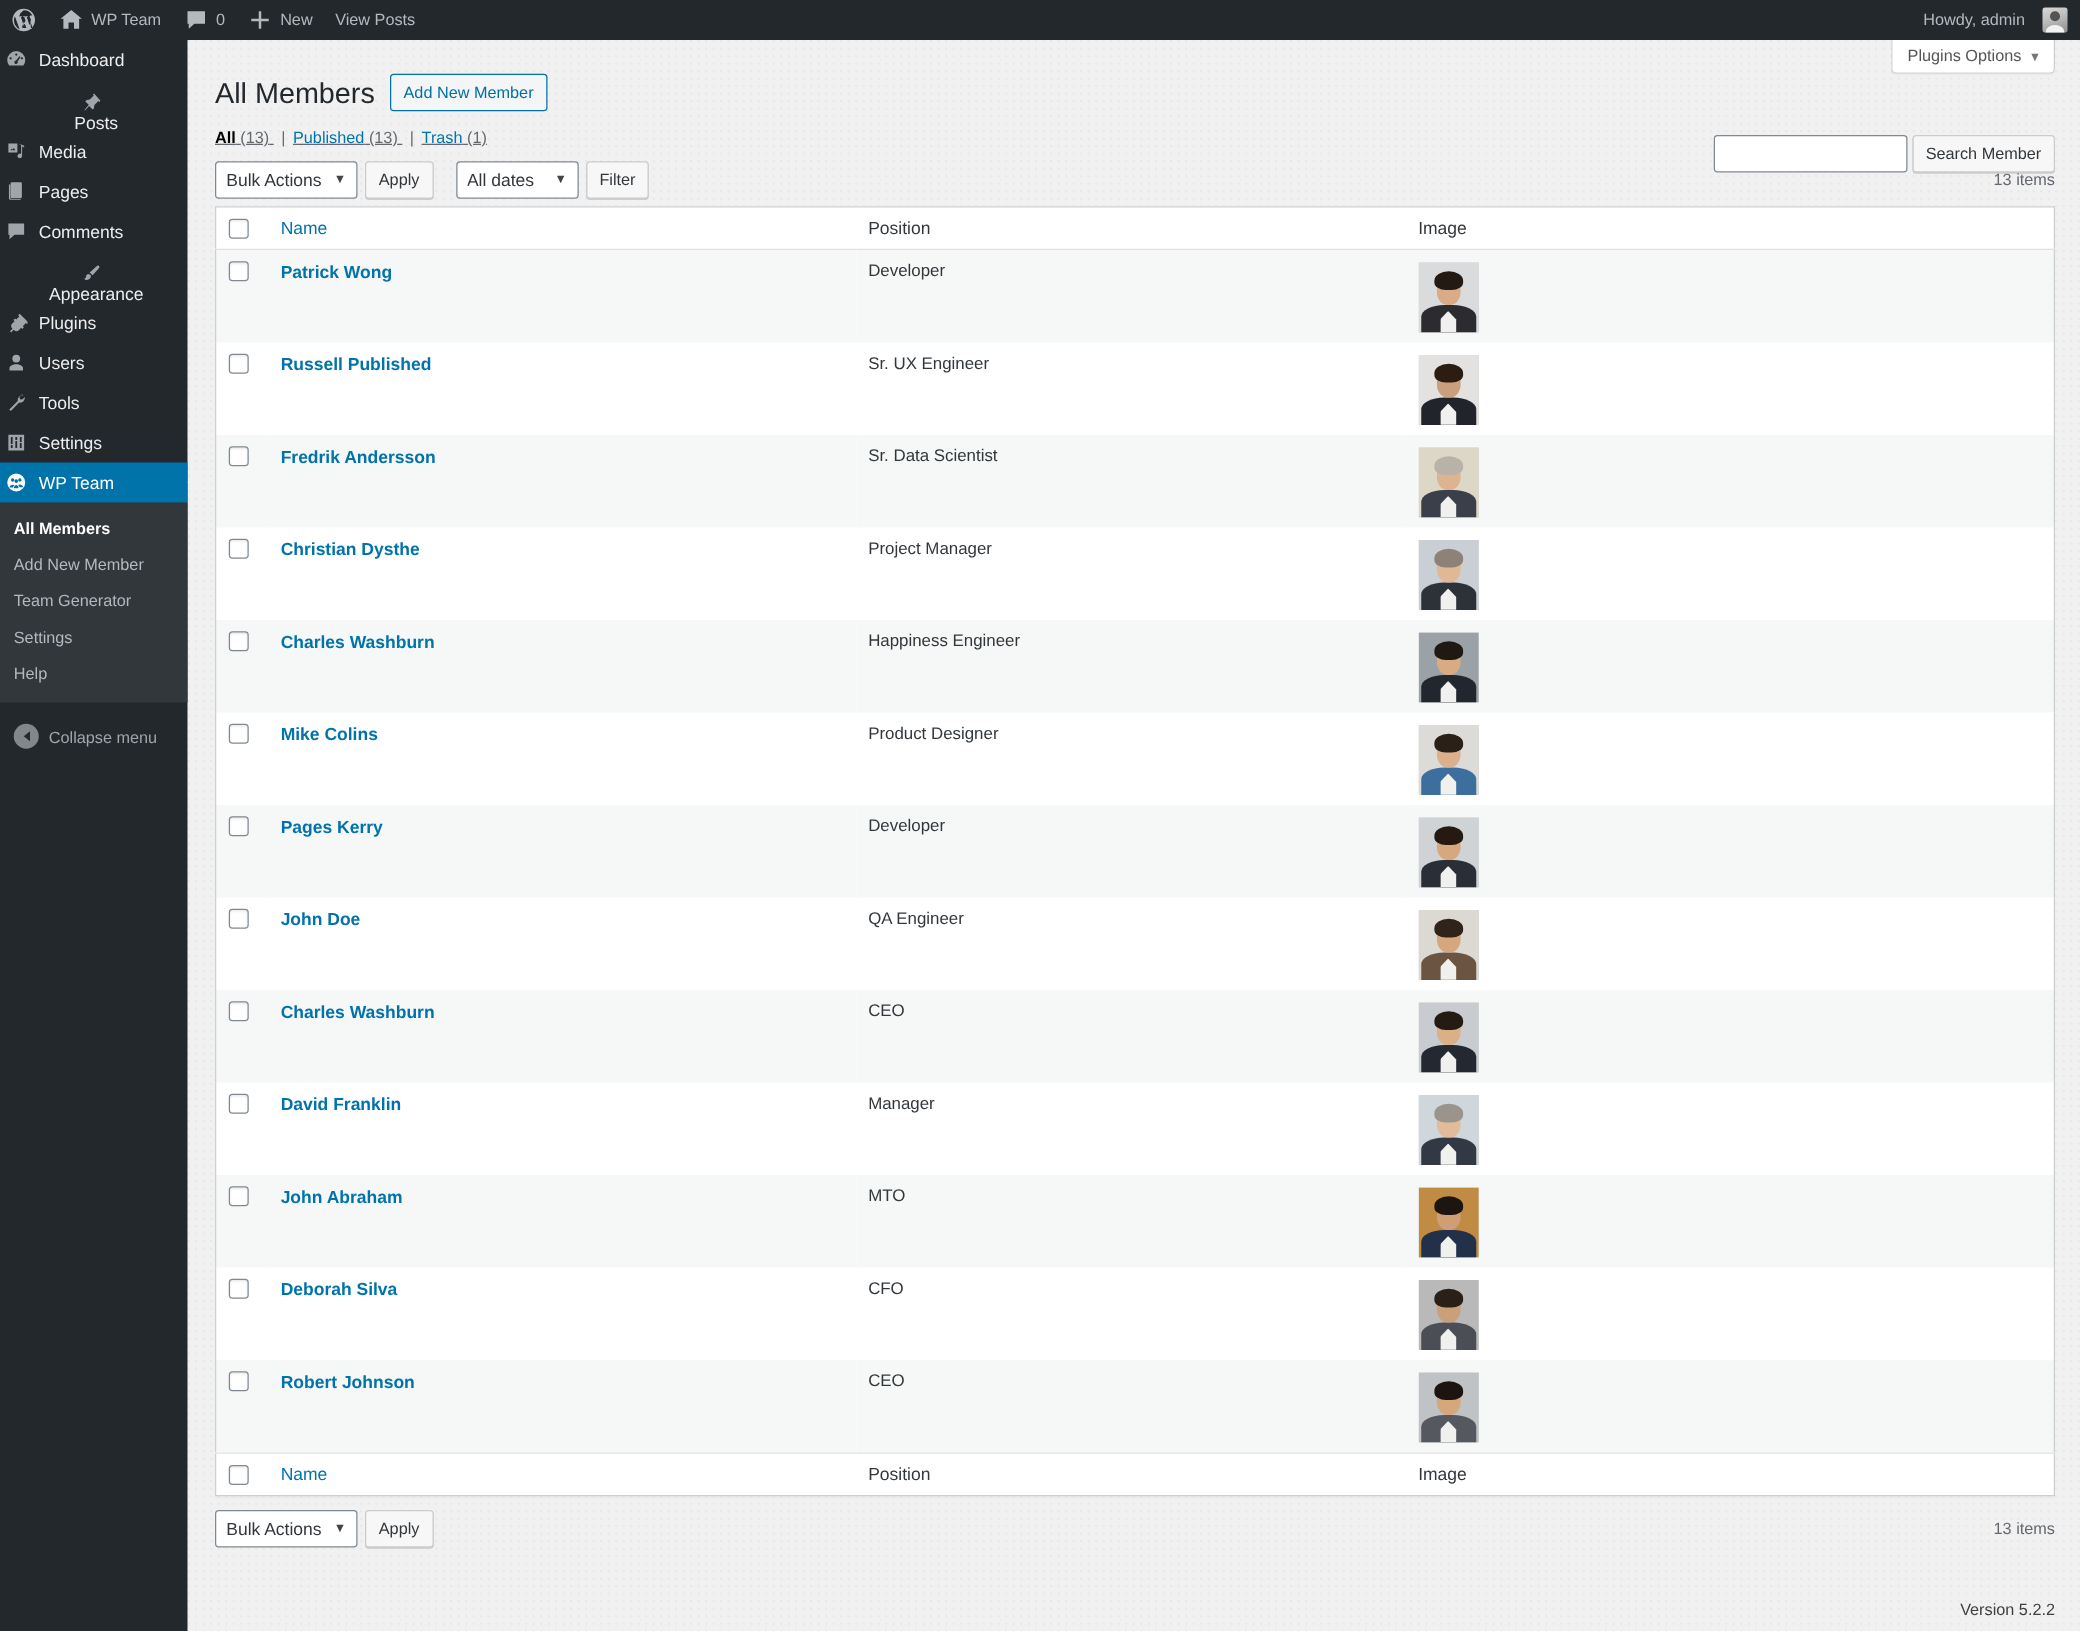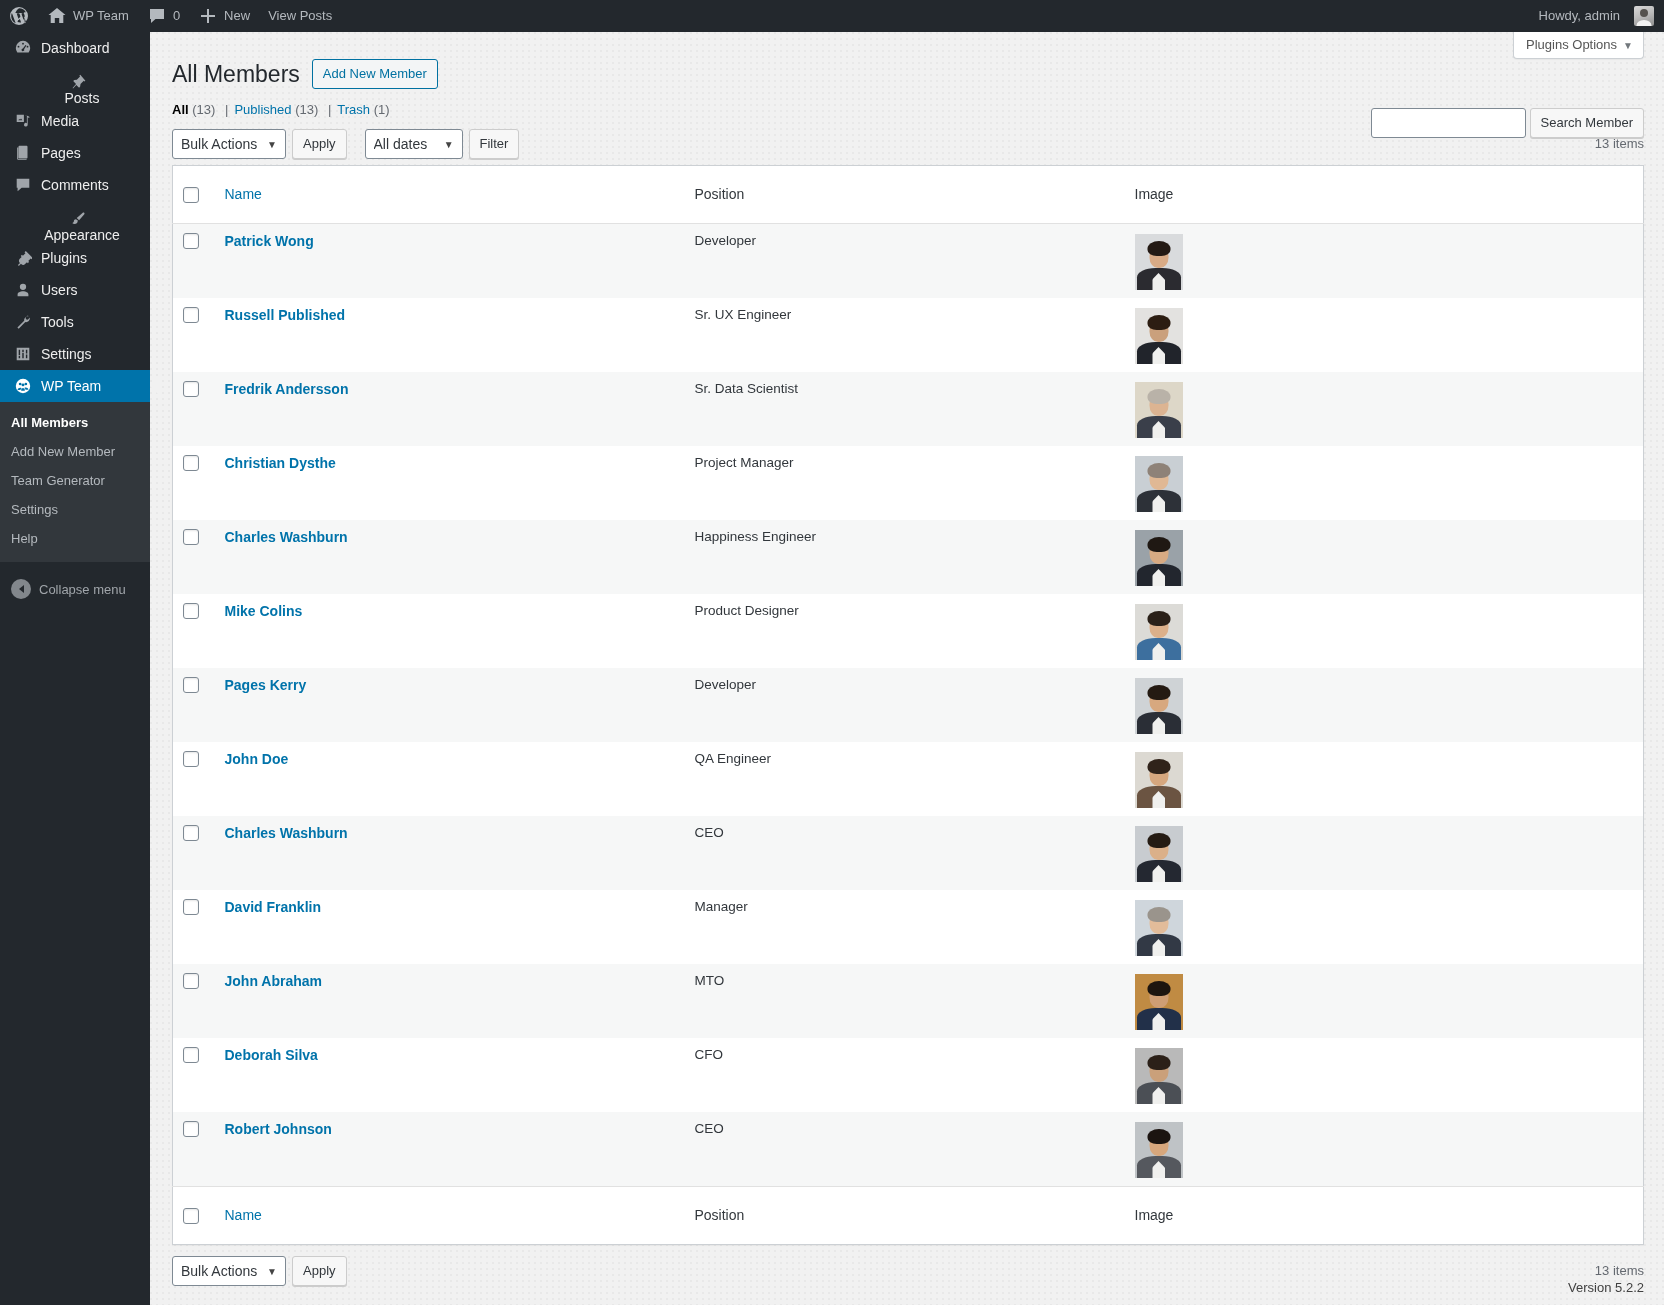--- a/index.html
+++ b/index.html
@@ -41,21 +41,21 @@
   .wp-logo-icon { width: 20px; height: 20px; display: block; }
   .ico { width: 20px; height: 20px; display: block; fill: #b4b9be; flex: 0 0 auto; }
 
   
   #sidebar {
     position: absolute; top: 32px; left: 0; width: 150px; height: 1273px;
     background: #23282d; color: #eee; font-size: 14px; z-index: 40;
   }
   .menu-item {
     display: flex; align-items: center; height: 32px;
-    padding-left: 14px; color: #eee; cursor: pointer; position: relative;
+    padding-left: 4px; color: #eee; cursor: pointer; position: relative;
   }
   .menu-item .ico { width: 18px; height: 18px; margin-right: 9px; fill: #a0a5aa; }
   .menu-item span.lbl { font-size: 14px; line-height: 1; }
   .menu-item.sep { margin-top: 9px; flex-direction: column; }
   .menu-item.current {
     background: #0073aa; color: #fff; font-weight: 400;
   }
   .menu-item.current .ico { fill: #fff; }
   .menu-item.current::after {
     content: ""; position: absolute; right: -8px; top: 8px;
@@ -115,21 +115,21 @@
     padding: 0 10px; background: #f3f5f6; border: 1px solid #0071a1;
     border-radius: 3px; color: #0071a1; cursor: pointer; white-space: nowrap;
     position: relative; top: 2px;
   }
 
   
   ul.subsubsub {
     list-style: none; font-size: 13px; color: #646970;
     margin: 8px 0 0 0; display: flex; align-items: center; float: none;
   }
-  ul.subsubsub li { margin-right: 0; }
+  ul.subsubsub li { margin-right: 0; text-decoration: underline; }
   ul.subsubsub a { color: #0073aa; cursor: pointer; text-decoration: none; }
   ul.subsubsub a.current { color: #000; font-weight: 600; }
   ul.subsubsub .count { color: #646970; }
   ul.subsubsub .divider { color: #646970; margin: 0 6px; }
 
   
   .tablenav {
     display: flex; align-items: center; height: 30px;
     margin: 12px 0 6px 0; position: relative;
   }
@@ -172,21 +172,21 @@
   }
 
   
   table.wp-list-table {
     width: 100%; border-collapse: collapse; background: #fff;
     border: 1px solid #ccd0d4; box-shadow: 0 1px 1px rgba(0,0,0,.04);
     font-size: 14px; clear: both;
   }
   table.wp-list-table thead th, table.wp-list-table tfoot th {
     text-align: left; font-weight: 400; font-size: 14px;
-    padding: 20px 10px; color: #32373c; vertical-align: middle;
+    padding: 8px 10px; color: #32373c; vertical-align: middle;
   }
   table.wp-list-table thead tr { border-bottom: 1px solid #e1e1e1; }
   table.wp-list-table tfoot tr { border-top: 1px solid #e1e1e1; }
   th.col-cb, td.col-cb { width: 42px; padding-left: 14px; padding-right: 0; vertical-align: top; }
   th.col-name, td.col-name { width: 470px; }
   th.col-position, td.col-position { width: 440px; }
   th.col-image, td.col-image { width: auto; }
   th.col-name a, tfoot th.col-name a { color: #0073aa; text-decoration: none; cursor: pointer; }
   thead th.col-position, thead th.col-image,
   tfoot th.col-position, tfoot th.col-image { color: #32373c; }

